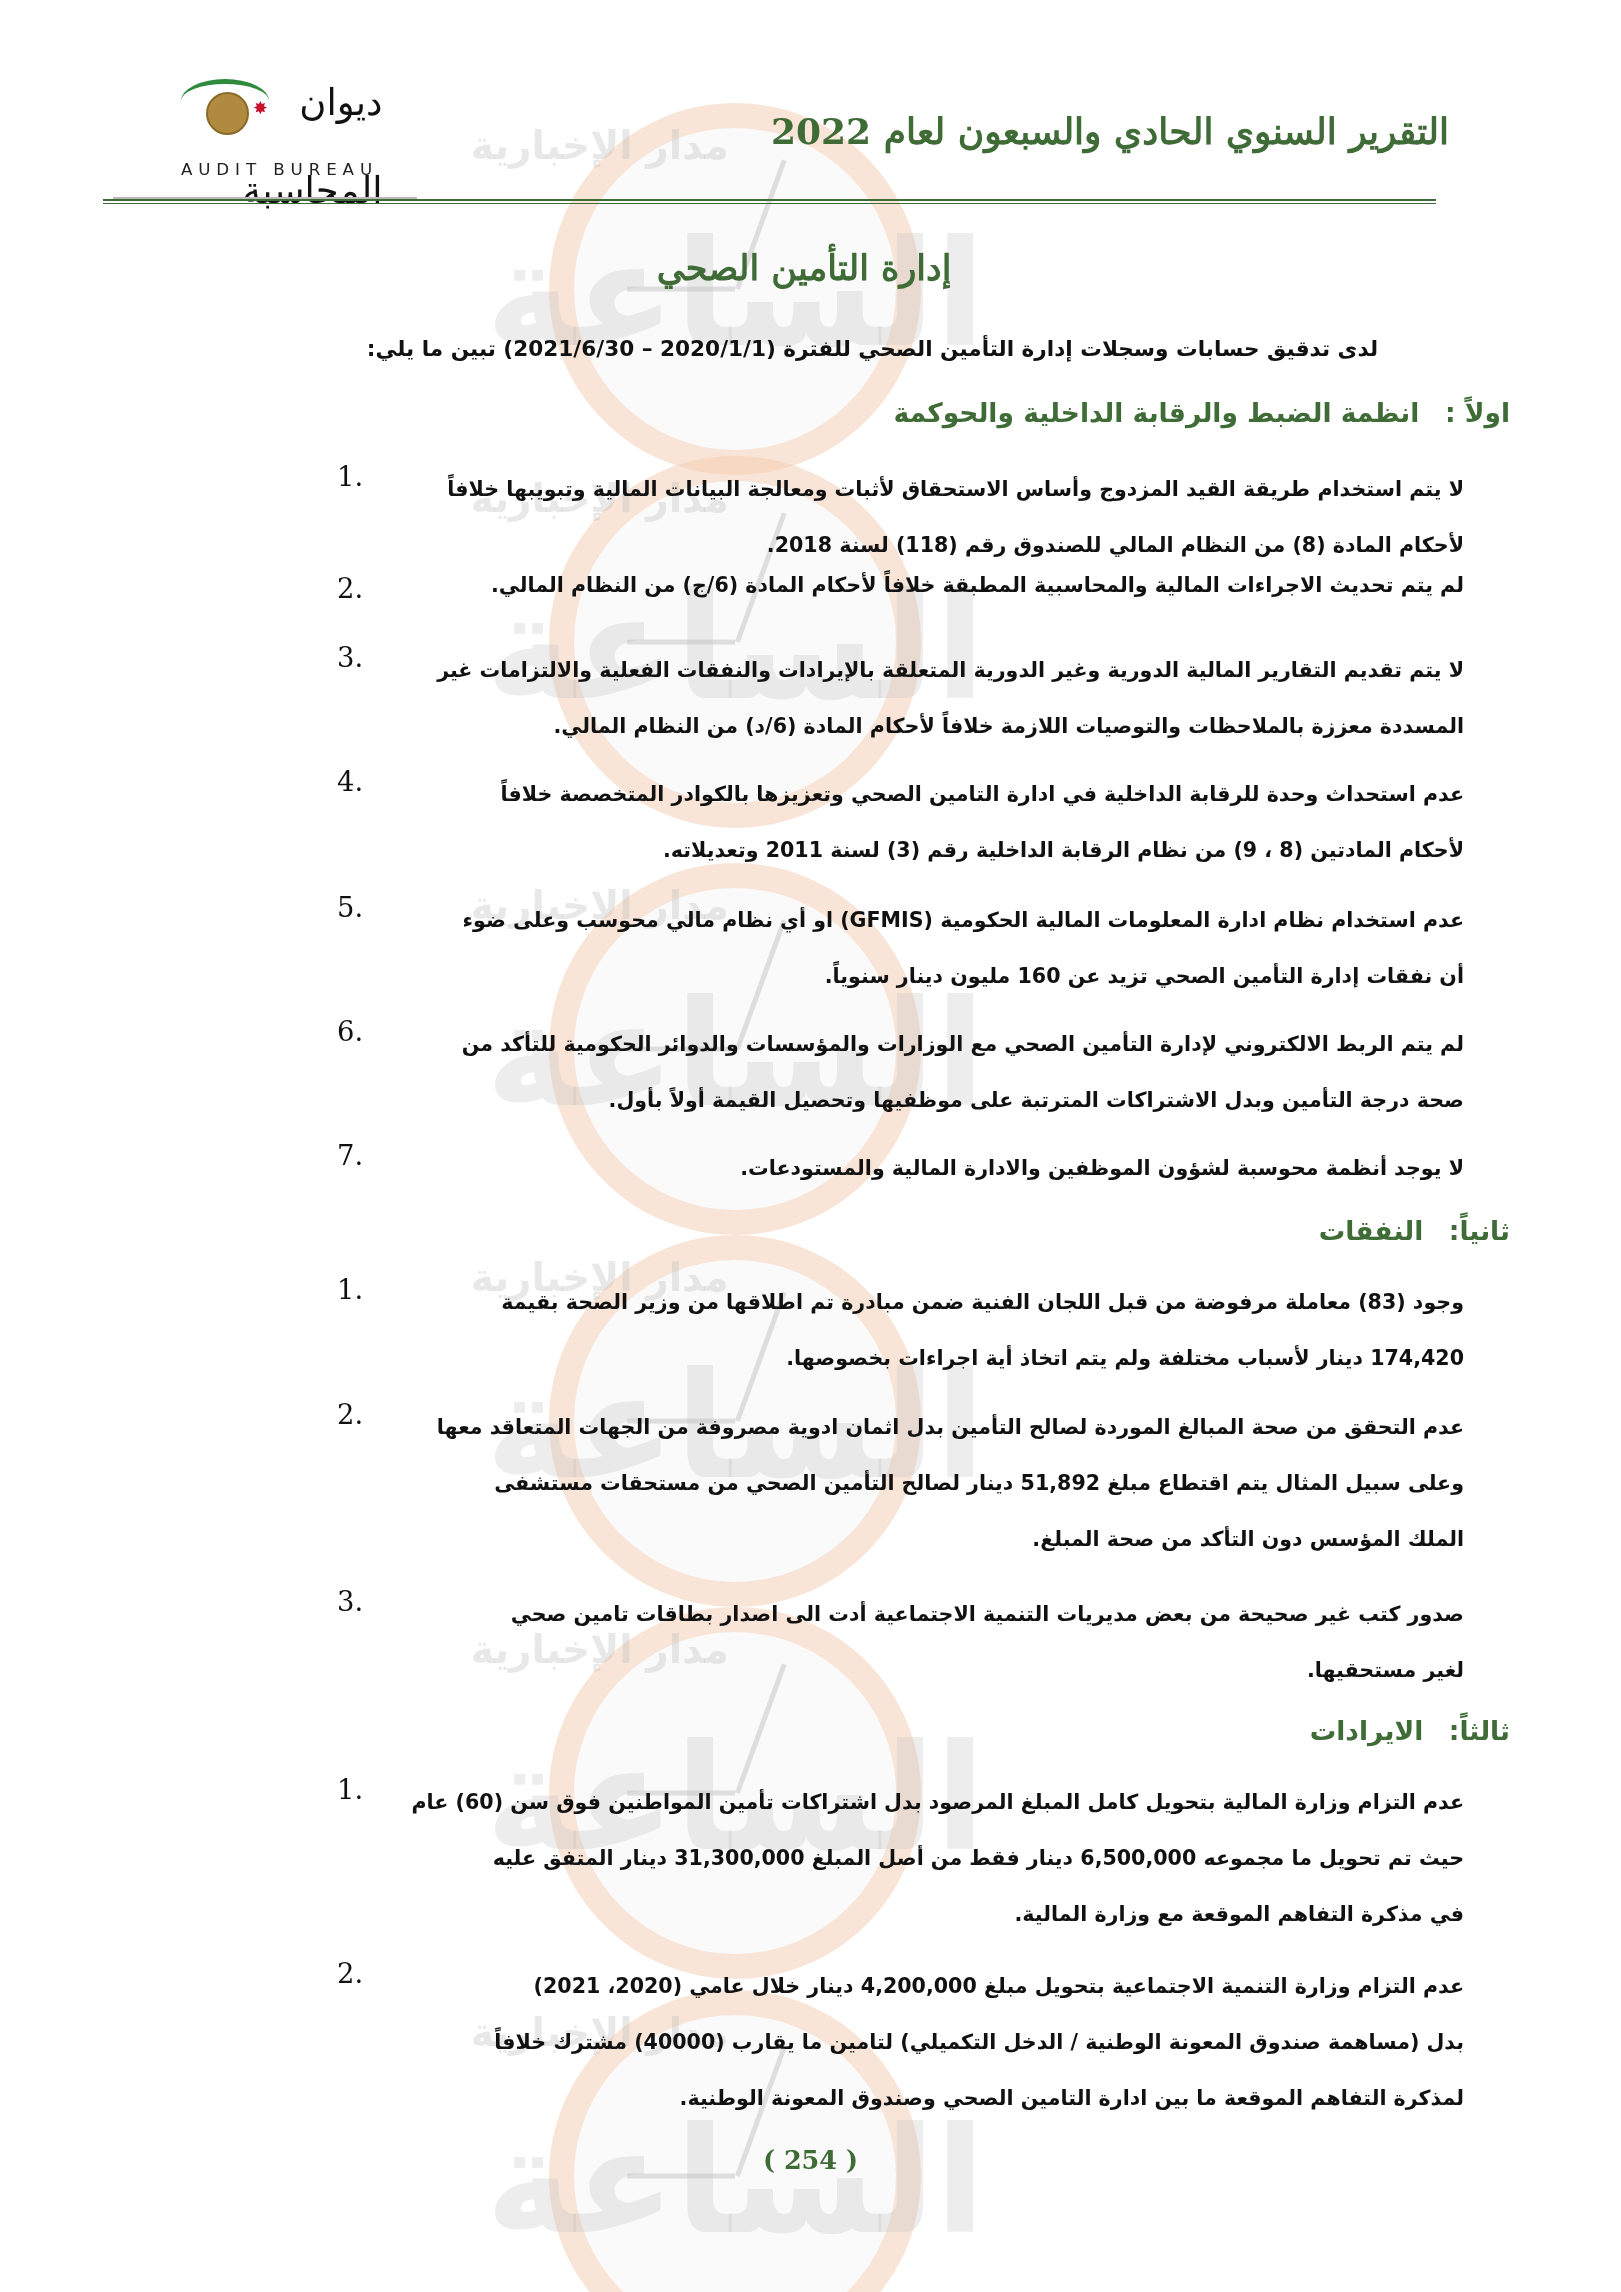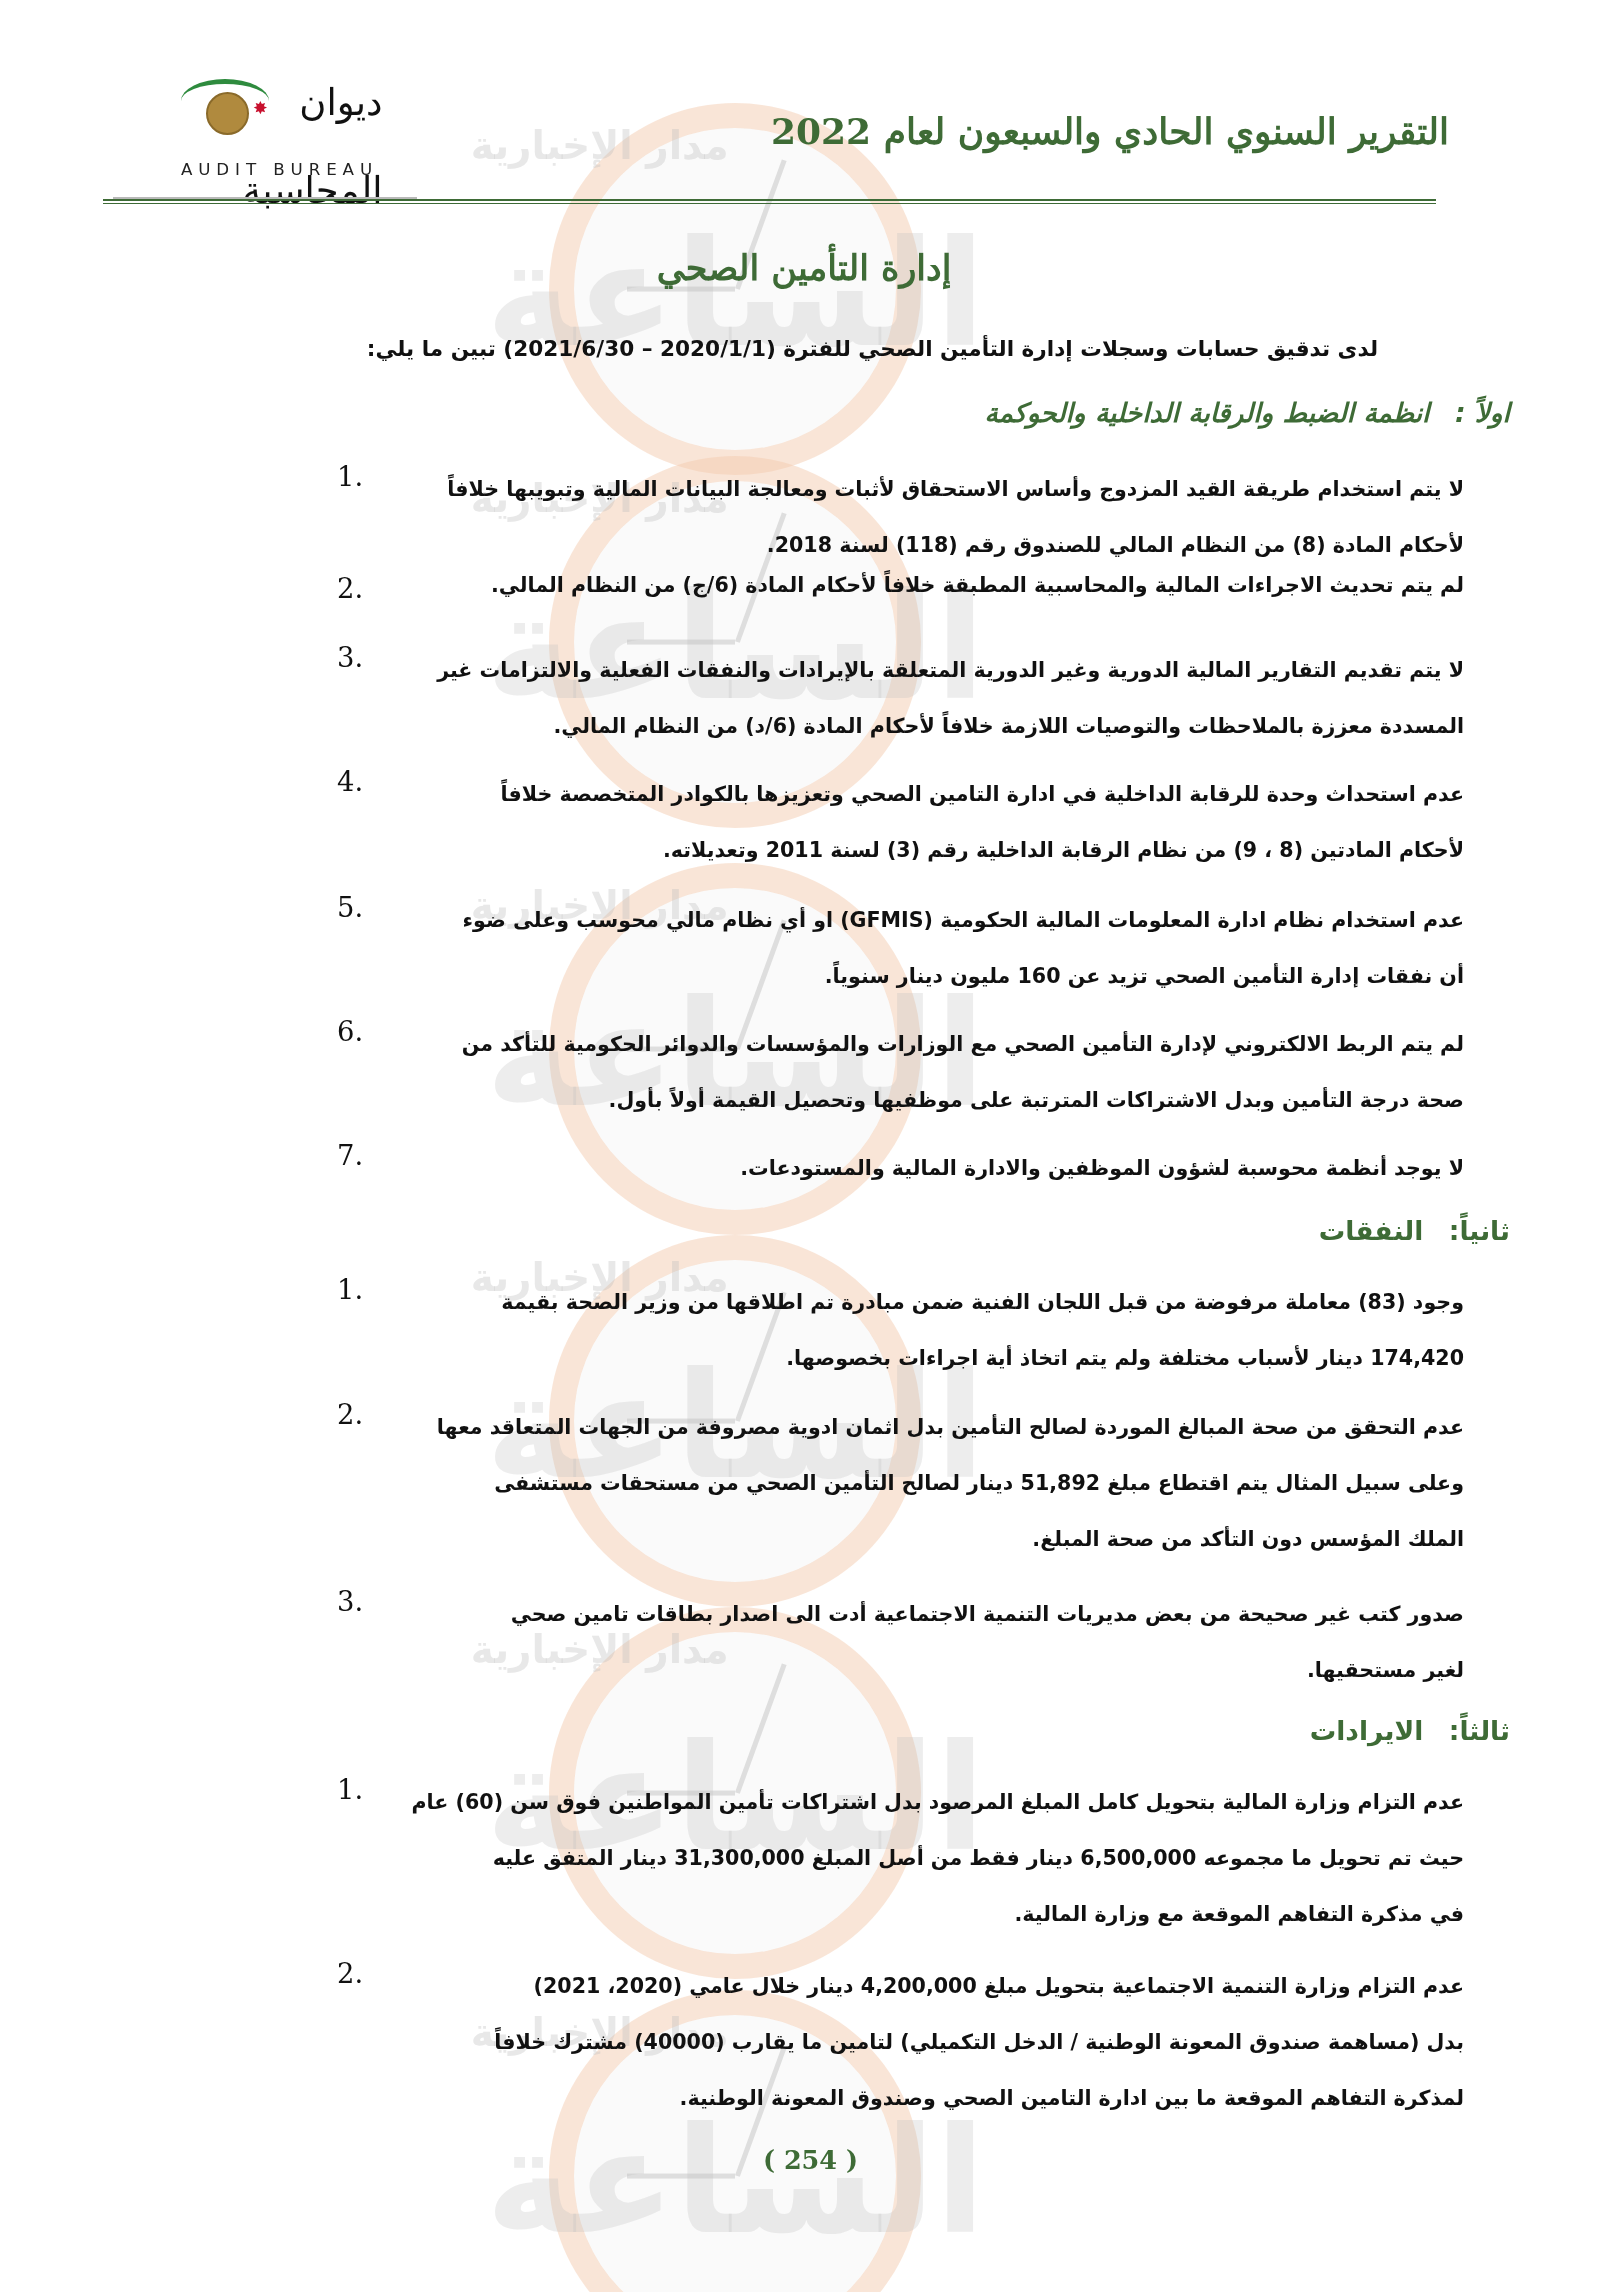--- a/index.html
+++ b/index.html
@@ -317,21 +317,21 @@
   </div>
   <div class="header-rule-gray"></div>
   <div class="header-rule"></div>
   <div class="header-rule2"></div>
 </div>
 
 <div class="content">
   <div class="page-title">إدارة التأمين الصحي</div>
   <div class="intro">لدى تدقيق حسابات وسجلات إدارة التأمين الصحي للفترة (2020/1/1 – 2021/6/30) تبين ما يلي:</div>
 
-  <div class="section-heading" style="top:397px;font-style:italic;">
+  <div class="section-heading" style="top:397px;">
     <span class="sec-num">اولاً :</span><span>انظمة الضبط والرقابة الداخلية والحوكمة</span>
   </div>
 
   <div class="item-num" style="top:461px;">1.</div>
   <div class="item" style="top:461px;">
     <span class="item-line">لا يتم استخدام طريقة القيد المزدوج وأساس الاستحقاق لأثبات ومعالجة البيانات المالية وتبويبها خلافاً</span>
     <span class="item-line">لأحكام المادة (8) من النظام المالي للصندوق رقم (118) لسنة 2018.</span>
   </div>
 
   <div class="item-num" style="top:573px;">2.</div>

